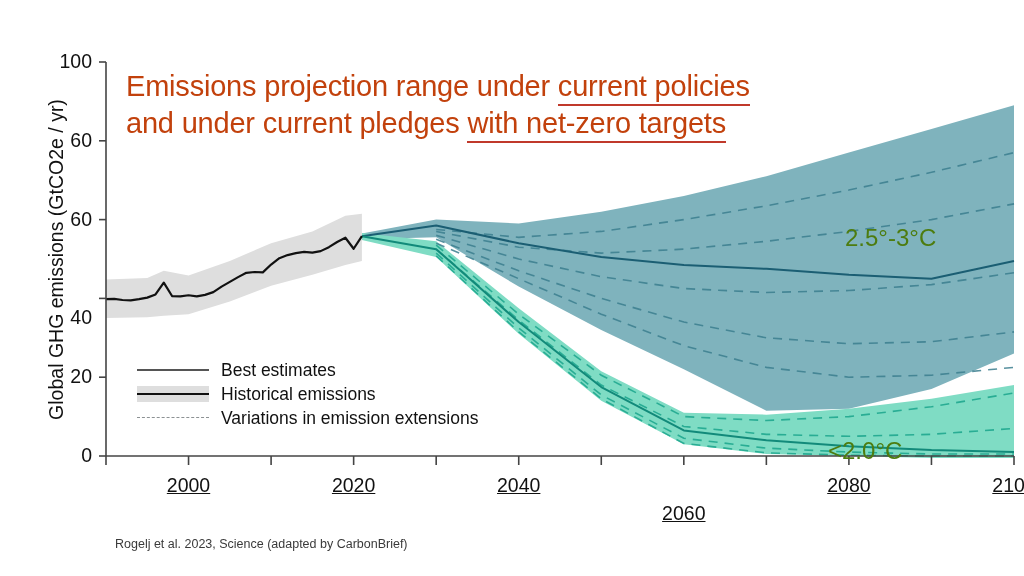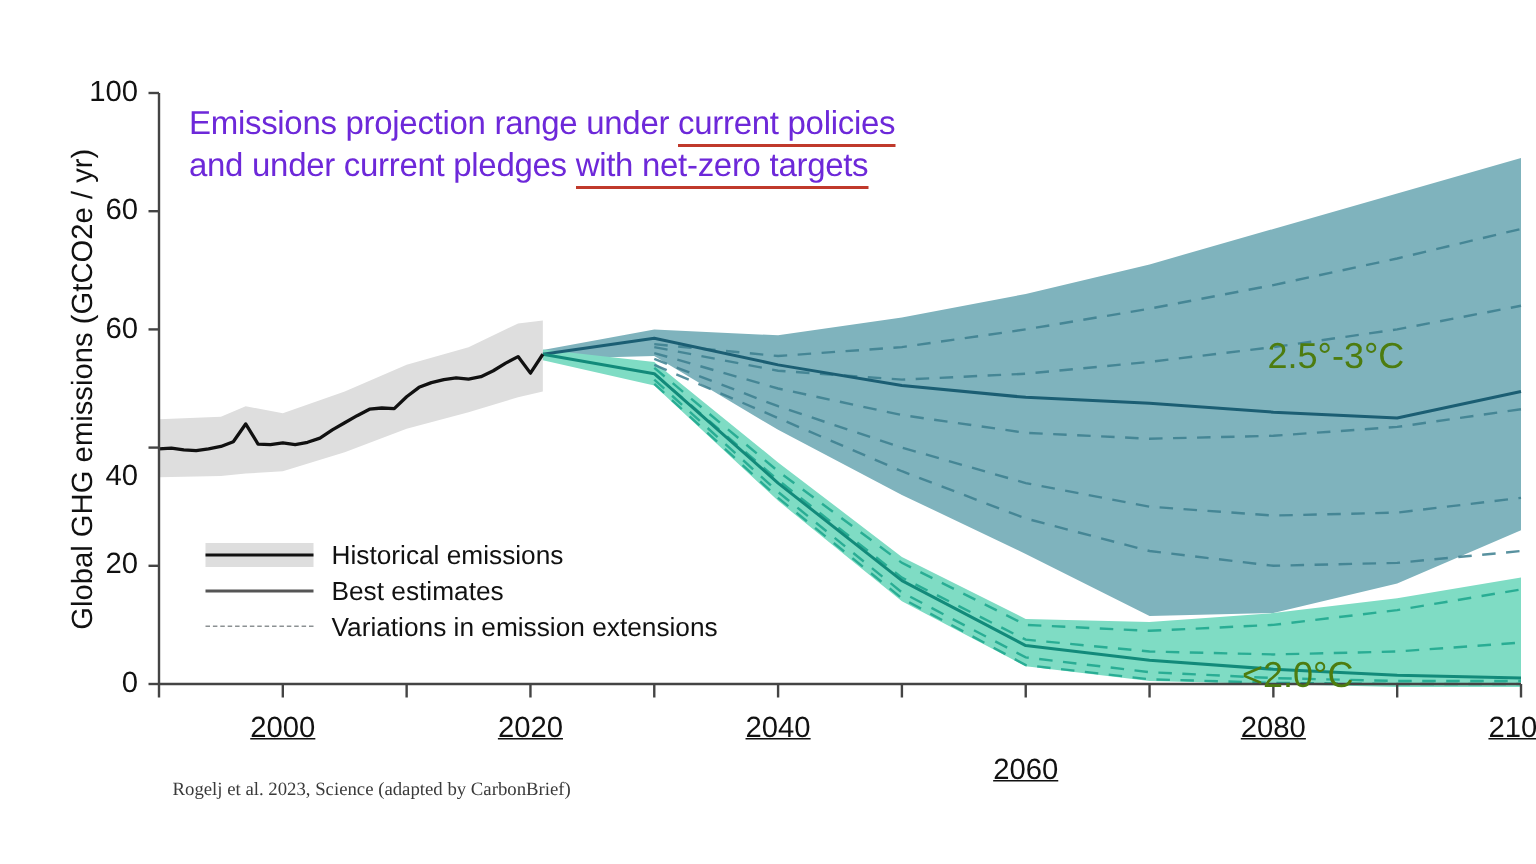--- a/index.html
+++ b/index.html
@@ -24,22 +24,22 @@
     position: absolute;
     left: 0; top: 0;
     width: 1024px;
     height: 576px;
   }
   .title-block {
     position: absolute;
     left: 126px;
     top: 68px;
     width: 700px;
-    color: #6d28d9;
-    font-size: 22px;
+    color: #c2410c;
+    font-size: 29px;
     line-height: 1.28;
     letter-spacing: -0.2px;
     font-family: "Liberation Sans", sans-serif;
   }
   .title-line { white-space: nowrap; }
   .ul-red {
     border-bottom: 2.4px solid #c0392b;
     padding-bottom: 2px;
   }
   .annot {
@@ -113,24 +113,24 @@
     font-size: 19.5px;
     color: #111111;
     text-align: center;
     font-family: "Liberation Sans", sans-serif;
   }
   .ytick { width: 46px; text-align: right; }
   .xtick { width: 80px; text-decoration: underline; }
   .caption {
     position: absolute;
     left: 115px;
-    top: 519px;
+    top: 537px;
     font-size: 12.5px;
     color: #3a3a3a;
-    font-family: Liberation Serif, serif;
+    font-family: Liberation Sans, sans-serif;
     white-space: nowrap;
   }
 </style>
 </head>
 <body>
 
 <div id="figure">
 
   <svg id="chart-svg" viewBox="0 0 1024 576">
     <g id="plot-layer">
@@ -178,30 +178,30 @@
     <div class="title-line"><span>Emissions projection range under </span><span class="ul-red">current policies</span></div>
     <div class="title-line"><span>and under current pledges </span><span class="ul-red">with net-zero targets</span></div>
   </div>
 
   <div class="annot" id="annot-high">2.5°-3°C</div>
   <div class="annot" id="annot-low">&lt;2.0°C</div>
 
   <div class="legend">
     <div class="legend-row">
       <span class="legend-key">
+        <span class="key-best-line"></span>
+      </span>
+      <span class="legend-label">Best estimates</span>
+    </div>
+    <div class="legend-row">
+      <span class="legend-key">
         <span class="key-hist-band"></span>
           <span class="key-hist-line"></span>
       </span>
       <span class="legend-label">Historical emissions</span>
-    </div>
-    <div class="legend-row">
-      <span class="legend-key">
-        <span class="key-best-line"></span>
-      </span>
-      <span class="legend-label">Best estimates</span>
     </div>
     <div class="legend-row">
       <span class="legend-key">
         <span class="key-dash-line"></span>
       </span>
       <span class="legend-label">Variations in emission extensions</span>
     </div>
   </div>
 
   <div id="tick-layer">

